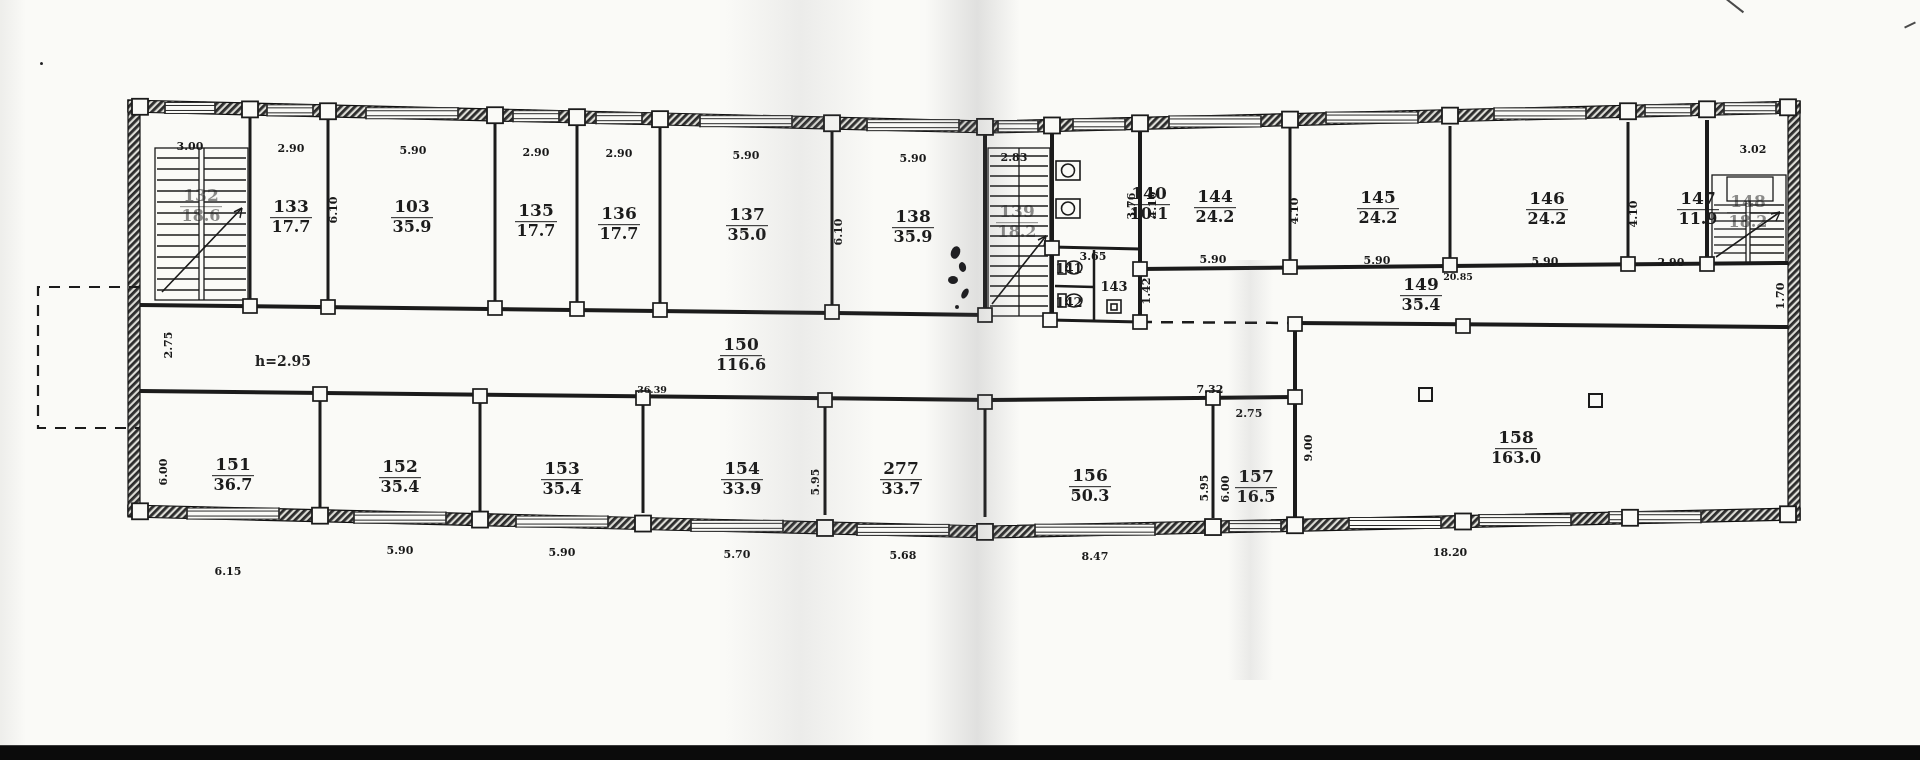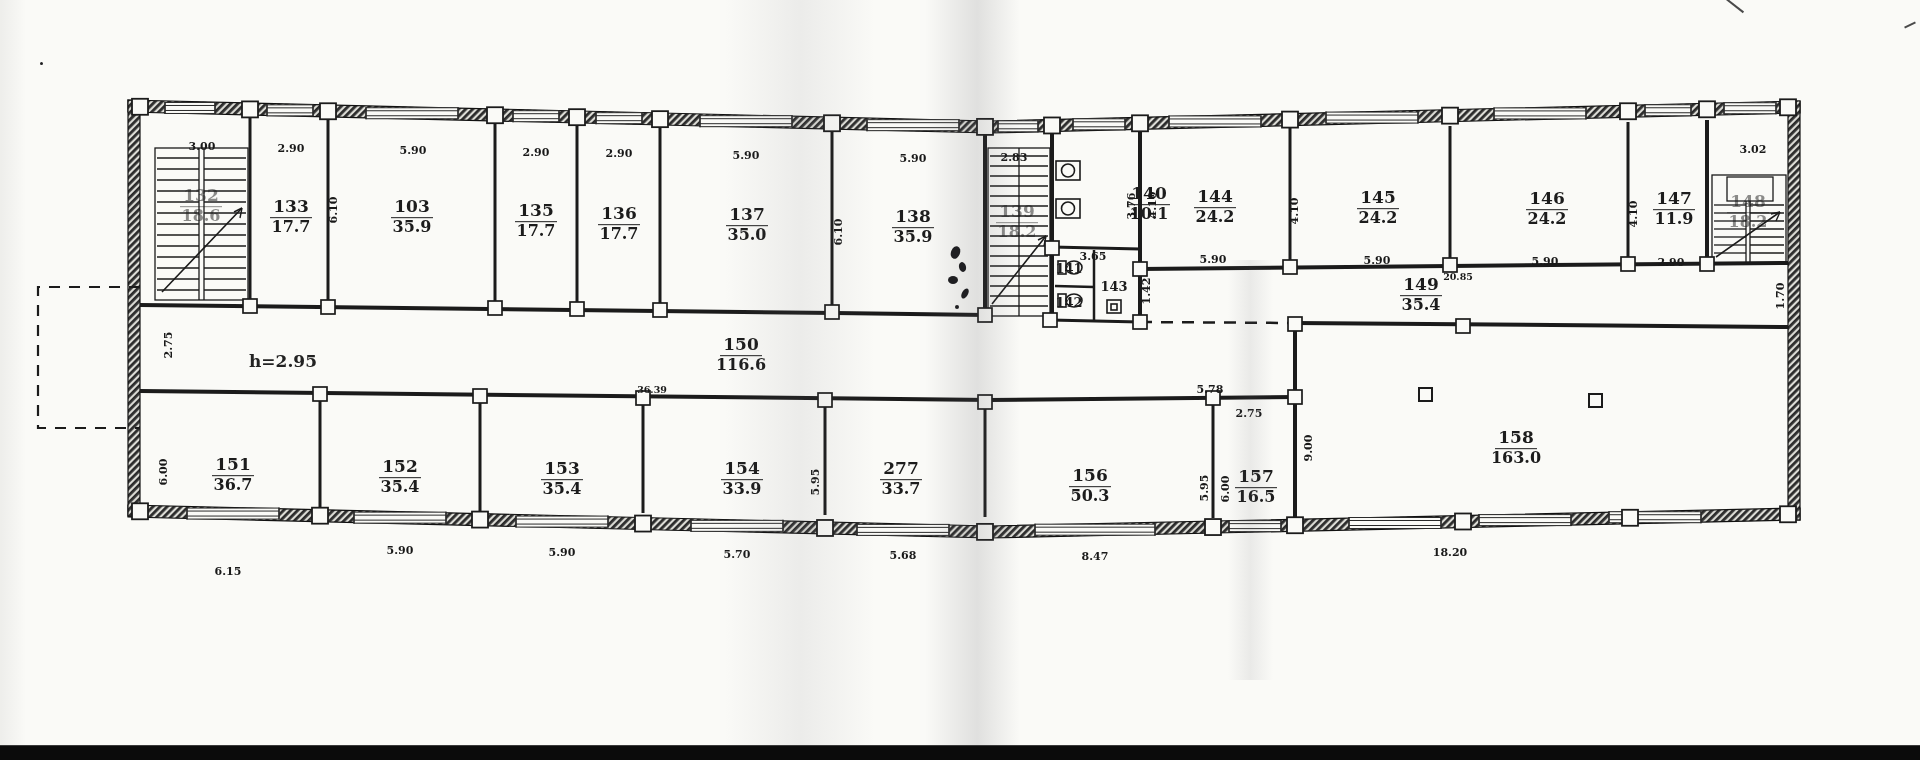--- a/index.html
+++ b/index.html
@@ -11,21 +11,21 @@
               font-weight:bold;line-height:1.05;transform:translateY(-50%);}
   .room-label .num{display:inline-block;font-size:17px;border-bottom:1.7px solid #1c1c1c;padding:0 3px 1px 3px;}
   .room-label .area{display:block;font-size:16px;margin-top:1px;}
   .room-label.noarea .num{border-bottom:none;}
   .room-label.small .num{font-size:13px;}
   .room-label.obscured{opacity:.5;}
   .dim{position:absolute;font-size:11px;font-weight:bold;color:#191919;white-space:nowrap;
        transform:translate(-50%,-50%);}
   .dim.rot{transform:translate(-50%,-50%) rotate(-90deg);}
   .dim.small{font-size:9.5px;}
-  .ann{position:absolute;font-size:17px;font-weight:bold;color:#222;transform:translate(-50%,-50%);}
+  .ann{position:absolute;font-size:14px;font-weight:bold;color:#222;transform:translate(-50%,-50%);}
   .artifact{position:absolute;z-index:3;pointer-events:none;}
   .fold1{left:725px;top:0;width:150px;height:760px;
          background:linear-gradient(90deg,rgba(0,0,0,0) 0%,rgba(110,110,118,.10) 50%,rgba(0,0,0,0) 100%);}
   .fold2{left:925px;top:0;width:95px;height:760px;
          background:linear-gradient(90deg,rgba(0,0,0,0) 0%,rgba(95,95,102,.17) 55%,rgba(0,0,0,0) 100%);}
   .fold3{left:1228px;top:260px;width:45px;height:420px;
          background:linear-gradient(90deg,rgba(0,0,0,0) 0%,rgba(100,100,108,.11) 50%,rgba(0,0,0,0) 100%);}
   .leftshade{left:0;top:0;width:26px;height:760px;background:linear-gradient(90deg,rgba(0,0,0,.05),rgba(0,0,0,0));}
   .scan-bottom{left:0;top:745px;width:1920px;height:15px;background:#0b0b0b;border-top:1px solid #3a3a3a;}
   .blob{background:#1f1f22;border-radius:50%;}
@@ -387,33 +387,33 @@
       <div class="room-label" style="left: 747px; top: 225px;"><span class="num">137</span><span class="area">35.0</span></div>
       <div class="room-label" style="left: 913px; top: 227px;"><span class="num">138</span><span class="area">35.9</span></div>
       <div class="room-label obscured" style="left: 1017px; top: 222px;"><span class="num">139</span><span class="area">18.2</span></div>
       <div class="room-label" style="left: 1149px; top: 204px;"><span class="num">140</span><span class="area">10.1</span></div>
       <div class="room-label noarea small" style="left: 1069px; top: 268px;"><span class="num">141</span></div>
       <div class="room-label noarea small" style="left: 1069px; top: 302px;"><span class="num">142</span></div>
       <div class="room-label noarea small" style="left: 1114px; top: 286px;"><span class="num">143</span></div>
       <div class="room-label" style="left: 1215px; top: 207px;"><span class="num">144</span><span class="area">24.2</span></div>
       <div class="room-label" style="left: 1378px; top: 208px;"><span class="num">145</span><span class="area">24.2</span></div>
       <div class="room-label" style="left: 1547px; top: 209px;"><span class="num">146</span><span class="area">24.2</span></div>
-      <div class="room-label" style="left: 1674px; top: 209px;"><span class="num">147</span><span class="area">11.9</span></div>
+      <div class="room-label" style="left: 1674px; top: 209px; padding-left: 24px;"><span class="num">147</span><span class="area">11.9</span></div>
       <div class="room-label obscured" style="left: 1748px; top: 212px;"><span class="num">148</span><span class="area">18.2</span></div>
       <div class="room-label" style="left: 1421px; top: 295px;"><span class="num">149</span><span class="area">35.4</span></div>
       <div class="room-label" style="left: 741px; top: 355px;"><span class="num">150</span><span class="area">116.6</span></div>
       <div class="room-label" style="left: 233px; top: 475px;"><span class="num">151</span><span class="area">36.7</span></div>
       <div class="room-label" style="left: 400px; top: 477px;"><span class="num">152</span><span class="area">35.4</span></div>
       <div class="room-label" style="left: 562px; top: 479px;"><span class="num">153</span><span class="area">35.4</span></div>
       <div class="room-label" style="left: 742px; top: 479px;"><span class="num">154</span><span class="area">33.9</span></div>
       <div class="room-label" style="left: 901px; top: 479px;"><span class="num">277</span><span class="area">33.7</span></div>
       <div class="room-label" style="left: 1090px; top: 486px;"><span class="num">156</span><span class="area">50.3</span></div>
       <div class="room-label" style="left: 1256px; top: 487px;"><span class="num">157</span><span class="area">16.5</span></div>
       <div class="room-label" style="left: 1516px; top: 448px;"><span class="num">158</span><span class="area">163.0</span></div>
-      <div class="dim" style="left: 190px; top: 146px; margin-left: 12px;">3.00</div>
+      <div class="dim" style="left: 190px; top: 146px;">3.00</div>
       <div class="dim" style="left: 291px; top: 148px;">2.90</div>
       <div class="dim" style="left: 413px; top: 150px;">5.90</div>
       <div class="dim" style="left: 536px; top: 152px;">2.90</div>
       <div class="dim" style="left: 619px; top: 153px;">2.90</div>
       <div class="dim" style="left: 746px; top: 155px;">5.90</div>
       <div class="dim" style="left: 913px; top: 158px;">5.90</div>
       <div class="dim" style="left: 1014px; top: 157px;">2.83</div>
       <div class="dim" style="left: 1753px; top: 149px;">3.02</div>
       <div class="dim rot" style="left: 333px; top: 210px;">6.10</div>
       <div class="dim rot" style="left: 838px; top: 232px;">6.10</div>
@@ -424,21 +424,21 @@
       <div class="dim" style="left: 1213px; top: 259px;">5.90</div>
       <div class="dim rot" style="left: 1294px; top: 211px;">4.10</div>
       <div class="dim" style="left: 1377px; top: 260px;">5.90</div>
       <div class="dim" style="left: 1545px; top: 261px;">5.90</div>
       <div class="dim rot" style="left: 1633px; top: 214px;">4.10</div>
       <div class="dim" style="left: 1671px; top: 262px;">2.90</div>
       <div class="dim small" style="left: 1458px; top: 276px; text-align: right;">20.85</div>
       <div class="dim rot" style="left: 1780px; top: 296px;">1.70</div>
       <div class="dim rot" style="left: 168px; top: 345px;">2.75</div>
       <div class="dim small" style="left: 652px; top: 389px;">36.39</div>
-      <div class="dim" style="left: 1210px; top: 389px;">5.78</div>
+      <div class="dim" style="left: 1210px; top: 389px;">7.32</div>
       <div class="dim" style="left: 1249px; top: 413px;">2.75</div>
       <div class="dim rot" style="left: 1308px; top: 448px;">9.00</div>
       <div class="dim rot" style="left: 163px; top: 472px;">6.00</div>
       <div class="dim rot" style="left: 815px; top: 482px;">5.95</div>
       <div class="dim rot" style="left: 1204px; top: 488px;">5.95</div>
       <div class="dim rot" style="left: 1225px; top: 489px;">6.00</div>
       <div class="dim" style="left: 228px; top: 547px; margin-top: 24px;">6.15</div>
       <div class="dim" style="left: 400px; top: 550px;">5.90</div>
       <div class="dim" style="left: 562px; top: 552px;">5.90</div>
       <div class="dim" style="left: 737px; top: 554px;">5.70</div>

